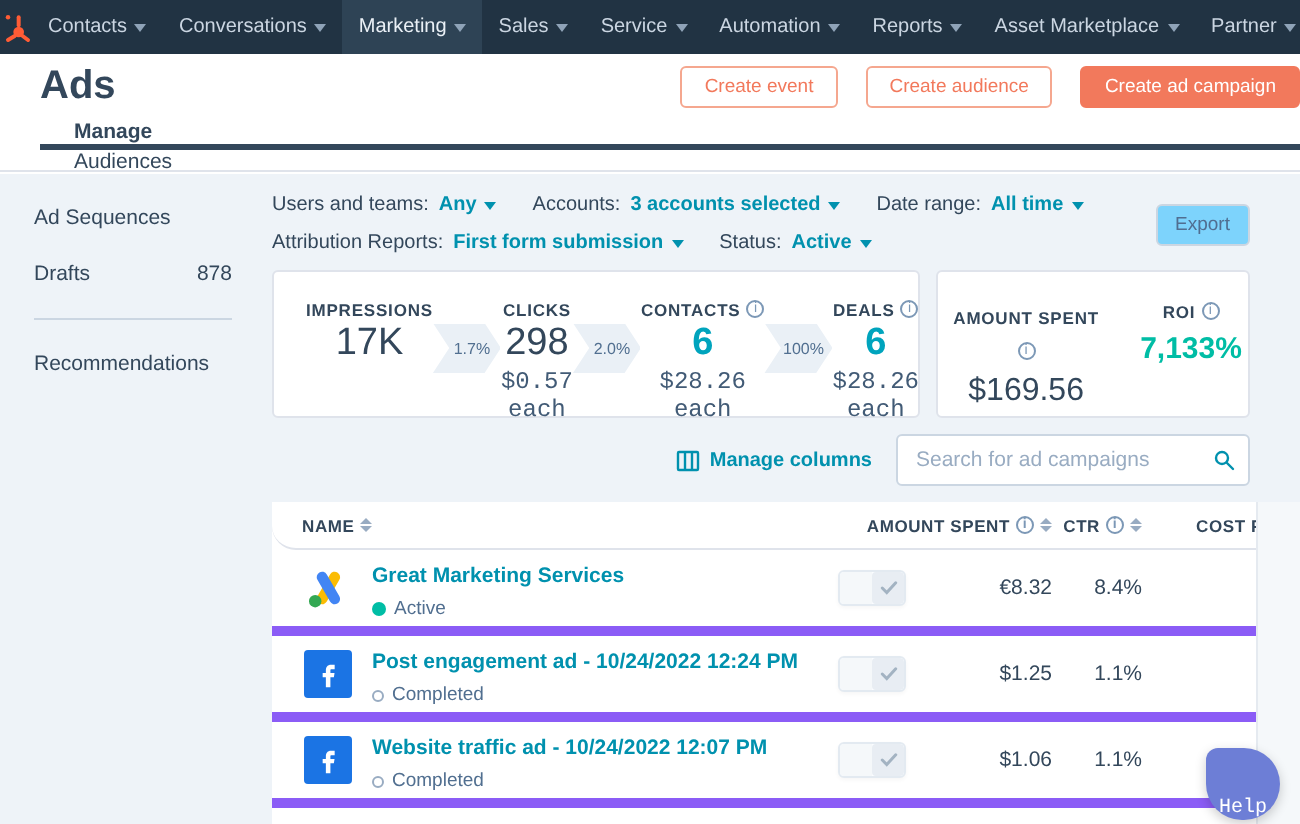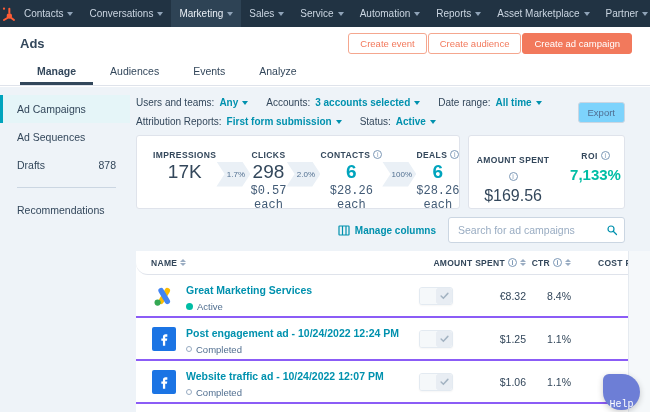--- a/index.html
+++ b/index.html
@@ -15,30 +15,30 @@
     display:flex; align-items:center; cursor:pointer; white-space:nowrap; }
   .nav-item.active { background:#2e4355; color:#eaf0f6; }
 
   .caret { display:inline-block; width:0; height:0; border-left:3px solid transparent;
     border-right:3px solid transparent; border-top:4px solid #8fa3b8; margin-left:4px; }
   .caret-teal { border-top-color:#0091ae; }
 
   
   .page-header { position:absolute; top:27px; left:0; width:650px; height:33px; background:#fff;
     display:flex; align-items:center; }
-  .page-title { font-size:13px; font-weight:bold; color:#33475b; padding-left:20px; }
-  .header-actions { margin-left:auto; display:flex; gap:1px; padding-right:18px; }
+  .page-title { font-size:20px; font-weight:bold; color:#33475b; padding-left:20px; }
+  .header-actions { margin-left:auto; display:flex; gap:14px; }
   .btn { font-family:"Liberation Sans",sans-serif; font-size:9.5px; border-radius:3px;
     padding:4px 11px; cursor:pointer; }
   .btn.outline { background:#fff; border:1px solid #f5a78f; color:#f2795c; }
   .btn.solid { background:#f2795c; border:1px solid #f2795c; color:#fff; }
 
   
   .tabs { position:absolute; top:60px; left:0; width:650px; height:26px; background:#fff;
-    border-bottom:1px solid #dfe3eb; display:flex; align-items:stretch; padding-left:20px; }
+    border-bottom:1px solid #dfe3eb; display:flex; align-items:stretch; padding-left:20px;flex-direction:column; }
   .tab { font-size:10.5px; color:#33475b; padding:0 17px; display:flex; align-items:center;
     cursor:pointer; border-bottom:3px solid transparent; }
   .tab.active { font-weight:bold; border-bottom-color:#33475b; }
 
   
   .content { position:absolute; top:87px; left:0; width:650px; height:325px; background:#eef3f8; }
 
   .sidebar { position:absolute; left:0; top:0; width:130px; height:100%; padding-top:8px; }
   .side-item { font-size:10.5px; color:#33475b; padding:8px 14px 8px 17px; cursor:pointer;
     display:flex; align-items:center; }
@@ -103,21 +103,21 @@
     display:flex; align-items:center; gap:3px; cursor:pointer; }
   .th-amount, .th-ctr { justify-content:flex-end; }
   .th-cost { padding-left:27px; white-space:nowrap; overflow:hidden; }
   .sort-icon { display:inline-flex; flex-direction:column; gap:1px; }
   .sort-icon::before { content:""; width:0; height:0; border-left:3px solid transparent;
     border-right:3px solid transparent; border-bottom:3px solid #99acc2; }
   .sort-icon::after { content:""; width:0; height:0; border-left:3px solid transparent;
     border-right:3px solid transparent; border-top:3px solid #99acc2; }
 
   .trow { display:grid; grid-template-columns:255px 60px 60px 45px 1fr; align-items:center;
-    height:43px; padding-left:15px; border-bottom:2px solid #8b5cf6; }
+    height:43px; padding-left:15px; border-bottom:5px solid #8b5cf6; }
   .td-name { display:flex; align-items:center; gap:9px; }
   .net-icon { width:26px; height:26px; display:flex; align-items:center; justify-content:center;
     flex-shrink:0; }
   .fb-badge { width:24px; height:24px; background:#1b74e4; border-radius:2px;
     display:flex; align-items:center; justify-content:center; }
   .row-link { font-size:10.5px; font-weight:bold; color:#0091ae; cursor:pointer;
     white-space:nowrap; }
   .status { display:flex; align-items:center; gap:4px; margin-top:3px; font-size:9.5px;
     color:#516f90; }
   .dot { width:7px; height:7px; border-radius:50%; display:inline-block; }
@@ -206,23 +206,20 @@
 <div class="tabs">
   <span class="tab active">Manage</span>
   <span class="tab">Audiences</span>
   <span class="tab">Events</span>
   <span class="tab">Analyze</span>
 </div>
 
 <div class="content">
 
   <aside class="sidebar">
-    <div class="side-item active">
-        <span>Ad Campaigns</span>
-      </div>
     <div class="side-item">
         <span>Ad Sequences</span>
       </div>
     <div class="side-item">
         <span>Drafts</span>
         <span class="side-count">878</span>
       </div>
     <hr class="side-divider">
     <div class="side-item">
         <span>Recommendations</span>

